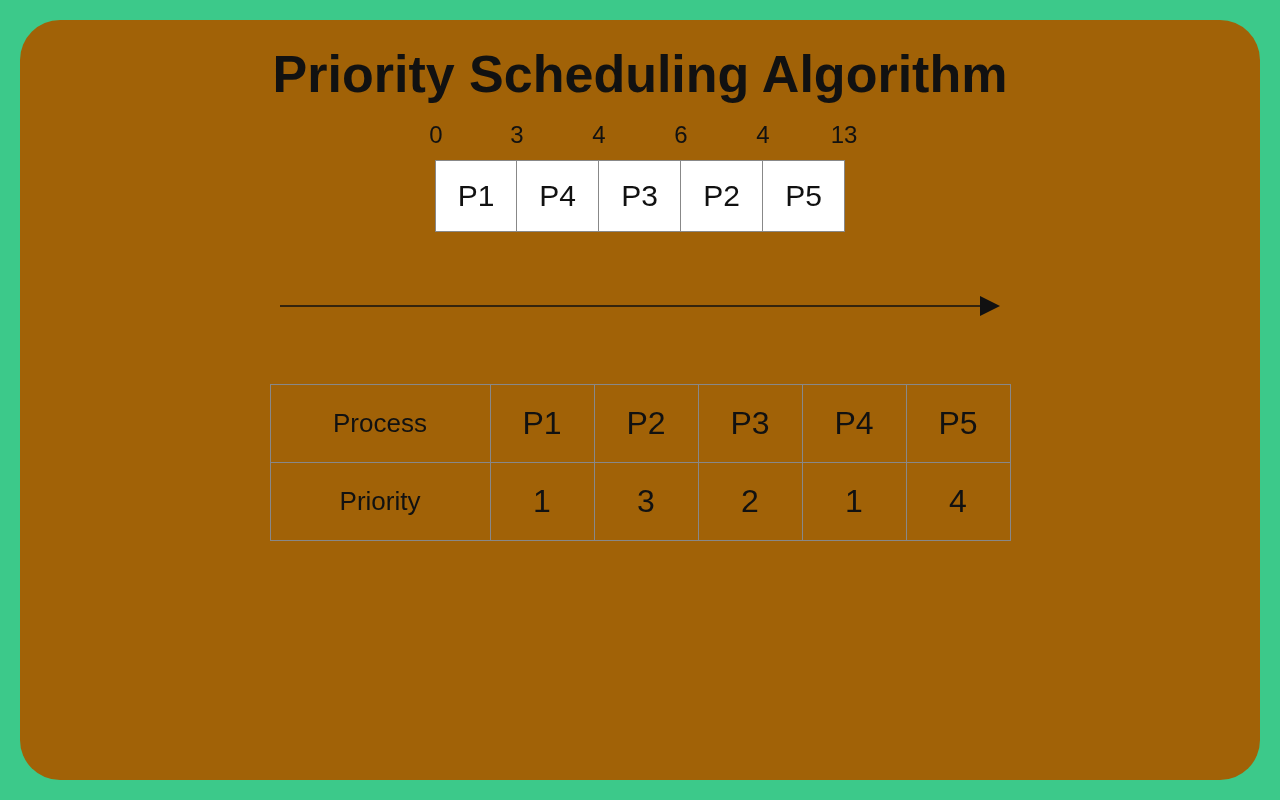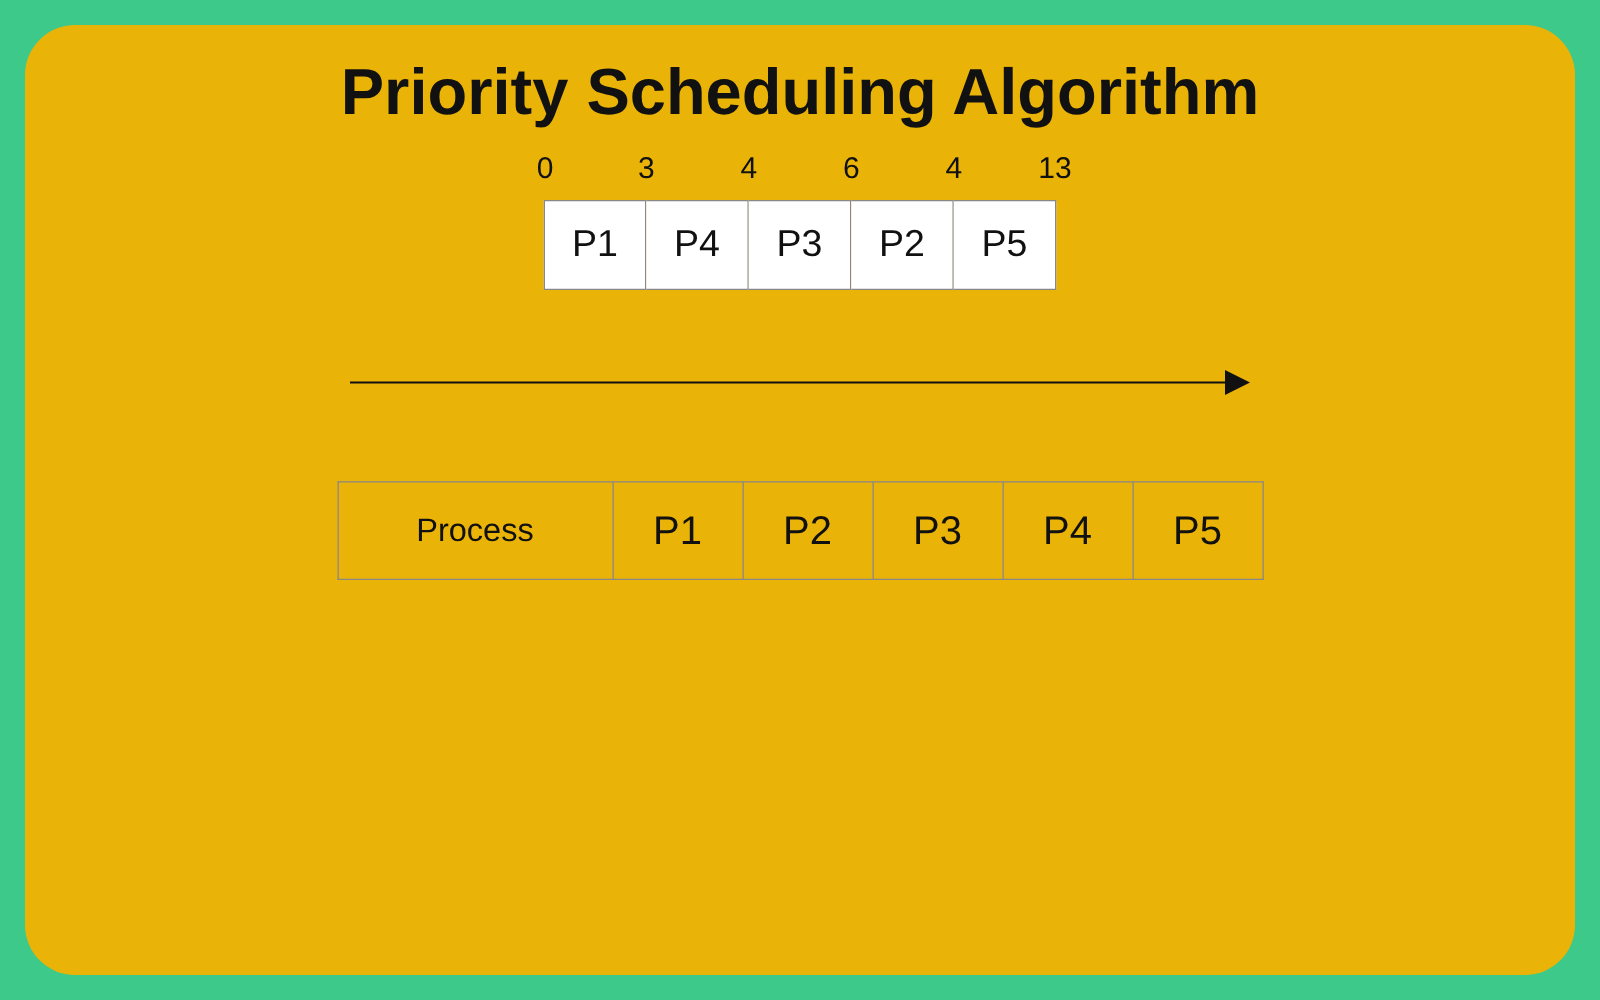--- a/index.html
+++ b/index.html
@@ -8,21 +8,21 @@
     height: 800px;
     background: #3cc98a;
     display: flex;
     align-items: center;
     justify-content: center;
     font-family: "Segoe UI", Arial, sans-serif;
   }
   .card {
     width: 1240px;
     height: 760px;
-    background: #eab308;
+    background: #a16207;
     border-radius: 40px;
     padding: 20px 40px 40px 40px;
     position: relative;
   }
   .title {
     font-size: 52px;
     font-weight: 700;
     text-align: center;
     color: #111;
     margin-top: 4px;
@@ -151,16 +151,24 @@
   <table class="data-table">
     <tbody>
         <tr>
       <td class="rowlabel">Process</td>
       <td class="val">P1</td>
       <td class="val">P2</td>
       <td class="val">P3</td>
       <td class="val">P4</td>
       <td class="val">P5</td>
     </tr>
+    <tr>
+      <td class="rowlabel">Priority</td>
+      <td class="val">1</td>
+      <td class="val">3</td>
+      <td class="val">2</td>
+      <td class="val">1</td>
+      <td class="val">4</td>
+    </tr>
   </tbody>
     </table>
 
 </div>
 
 </body></html>

